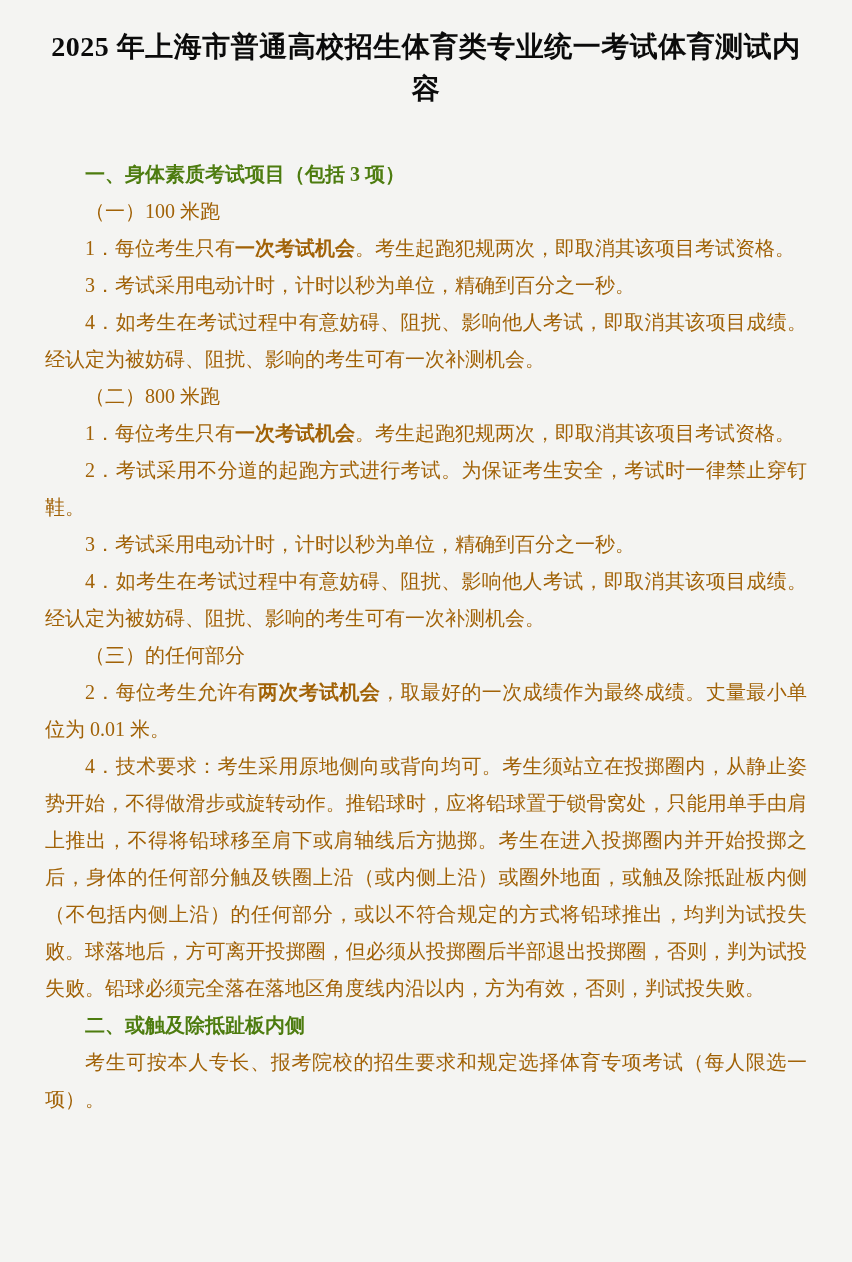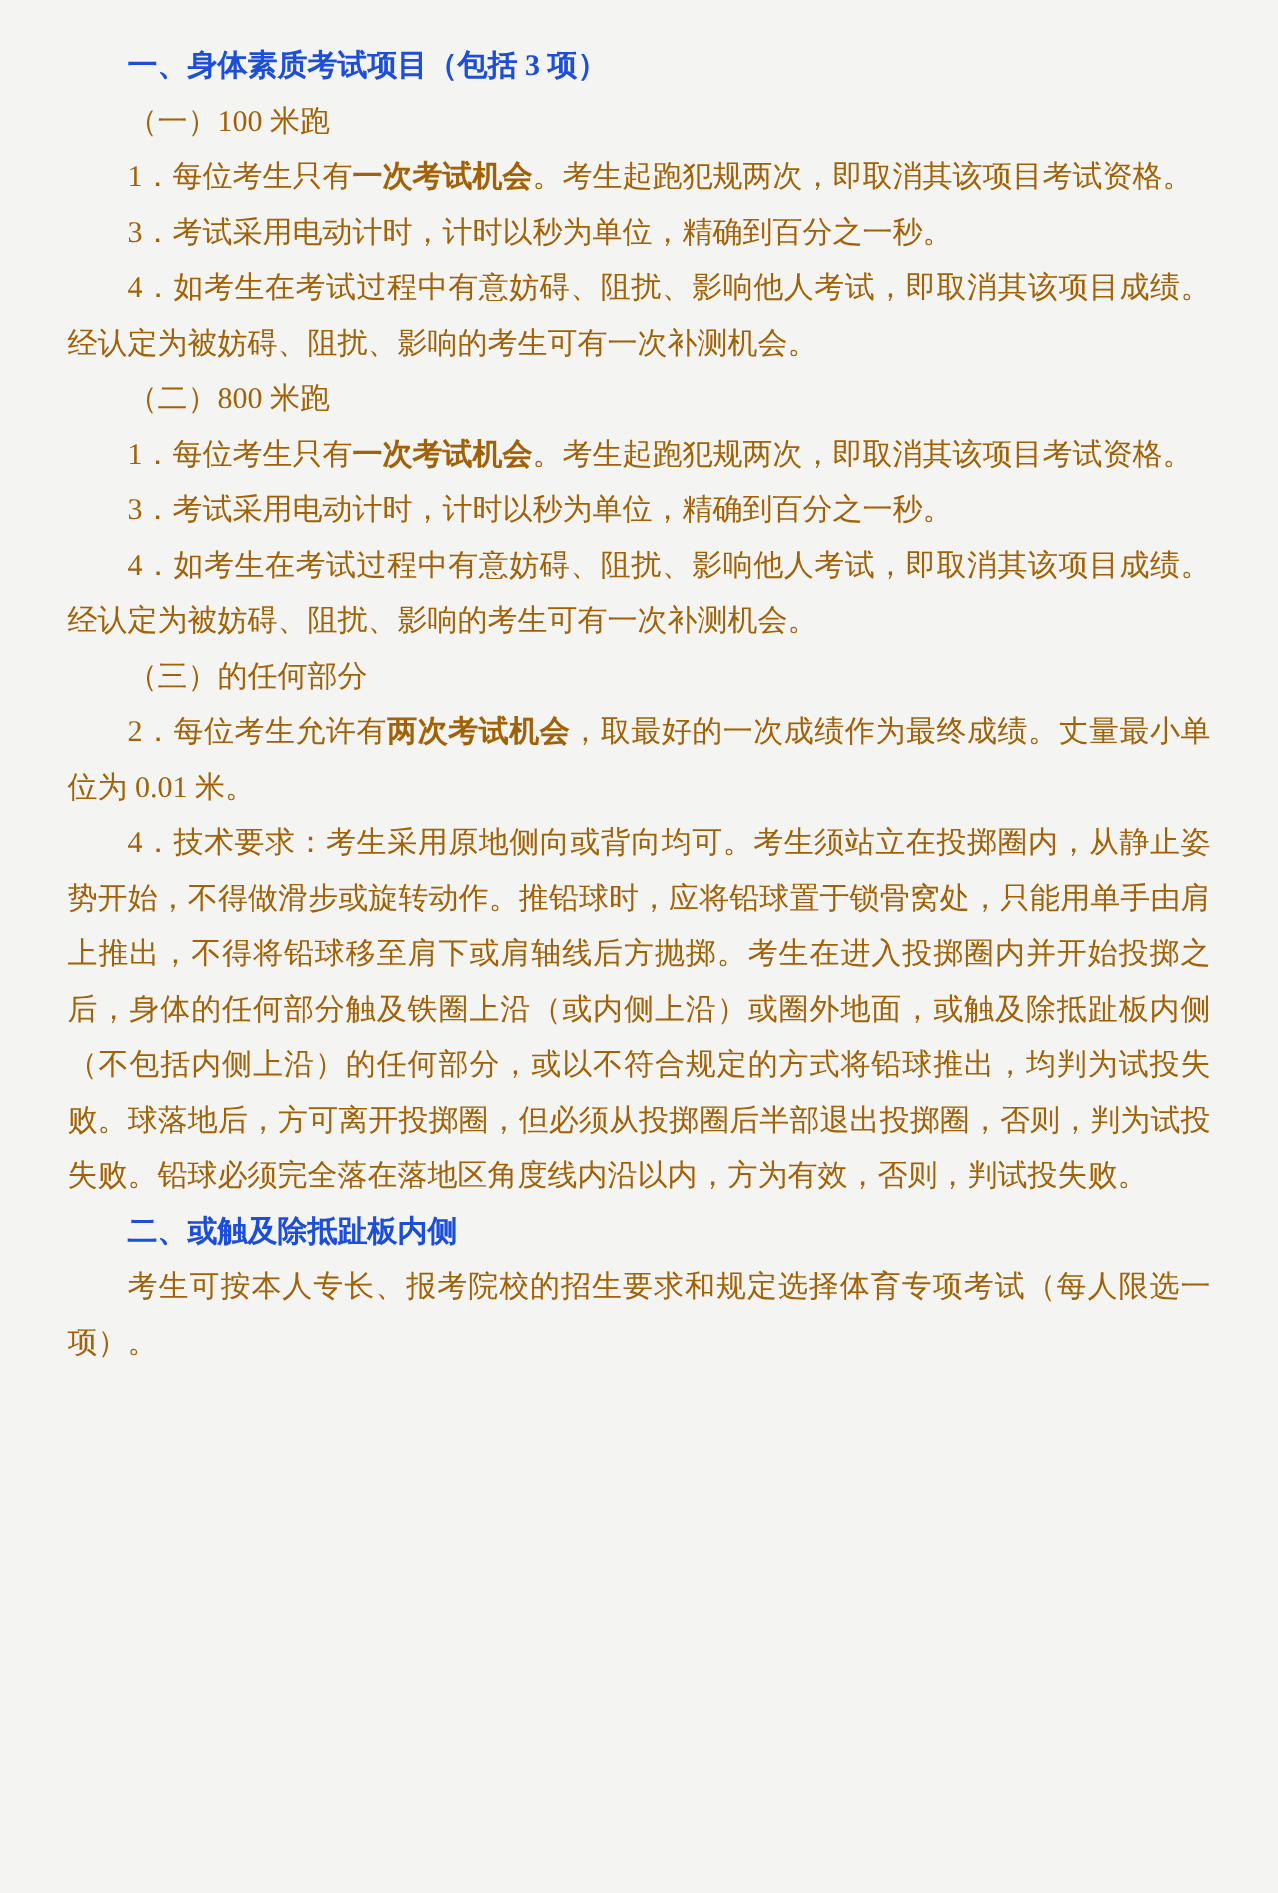--- a/index.html
+++ b/index.html
@@ -27,35 +27,37 @@
     letter-spacing: 0.5px;
   }
   .doc-body p.para {
     margin: 0;
     font-size: 20px;
     line-height: 37px;
     text-align: justify;
     text-indent: 2em;
     color: #a16207;
   }
-  .doc-body p.para.heading { font-weight: bold; color: #1d4ed8; }
+  .doc-body p.para.heading { font-weight: bold; color: #4d7c0f; }
   .doc-body span.seg-bold { font-weight: bold; }
 </style>
 </head>
 <body>
 
 <div class="doc">
+  <h1 class="doc-title">2025 年上海市普通高校招生体育类专业统一考试体育测试内容</h1>
   <div class="doc-body" id="doc-body">
       <p class="para heading"><span class="seg-bold">一、身体素质考试项目（包括 3 项）</span></p>
       <p class="para"><span class="seg">（一）100 米跑</span></p>
       <p class="para"><span class="seg">1．每位考生只有</span><span class="seg-bold">一次考试机会</span><span class="seg">。考生起跑犯规两次，即取消其该项目考试资格。</span></p>
       <p class="para"><span class="seg">3．考试采用电动计时，计时以秒为单位，精确到百分之一秒。</span></p>
       <p class="para"><span class="seg">4．如考生在考试过程中有意妨碍、阻扰、影响他人考试，即取消其该项目成绩。经认定为被妨碍、阻扰、影响的考生可有一次补测机会。</span></p>
       <p class="para"><span class="seg">（二）800 米跑</span></p>
       <p class="para"><span class="seg">1．每位考生只有</span><span class="seg-bold">一次考试机会</span><span class="seg">。考生起跑犯规两次，即取消其该项目考试资格。</span></p>
+      <p class="para"><span class="seg">2．考试采用不分道的起跑方式进行考试。为保证考生安全，考试时一律禁止穿钉鞋。</span></p>
       <p class="para"><span class="seg">3．考试采用电动计时，计时以秒为单位，精确到百分之一秒。</span></p>
       <p class="para"><span class="seg">4．如考生在考试过程中有意妨碍、阻扰、影响他人考试，即取消其该项目成绩。经认定为被妨碍、阻扰、影响的考生可有一次补测机会。</span></p>
       <p class="para"><span class="seg">（三）的任何部分</span></p>
       <p class="para"><span class="seg">2．每位考生允许有</span><span class="seg-bold">两次考试机会</span><span class="seg">，取最好的一次成绩作为最终成绩。丈量最小单位为 0.01 米。</span></p>
       <p class="para"><span class="seg">4．技术要求：考生采用原地侧向或背向均可。考生须站立在投掷圈内，从静止姿势开始，不得做滑步或旋转动作。推铅球时，应将铅球置于锁骨窝处，只能用单手由肩上推出，不得将铅球移至肩下或肩轴线后方抛掷。考生在进入投掷圈内并开始投掷之后，身体的任何部分触及铁圈上沿（或内侧上沿）或圈外地面，或触及除抵趾板内侧（不包括内侧上沿）的任何部分，或以不符合规定的方式将铅球推出，均判为试投失败。球落地后，方可离开投掷圈，但必须从投掷圈后半部退出投掷圈，否则，判为试投失败。铅球必须完全落在落地区角度线内沿以内，方为有效，否则，判试投失败。</span></p>
       <p class="para heading"><span class="seg-bold">二、或触及除抵趾板内侧</span></p>
       <p class="para"><span class="seg">考生可按本人专长、报考院校的招生要求和规定选择体育专项考试（每人限选一项）。</span></p>
     </div>
 </div>
 

